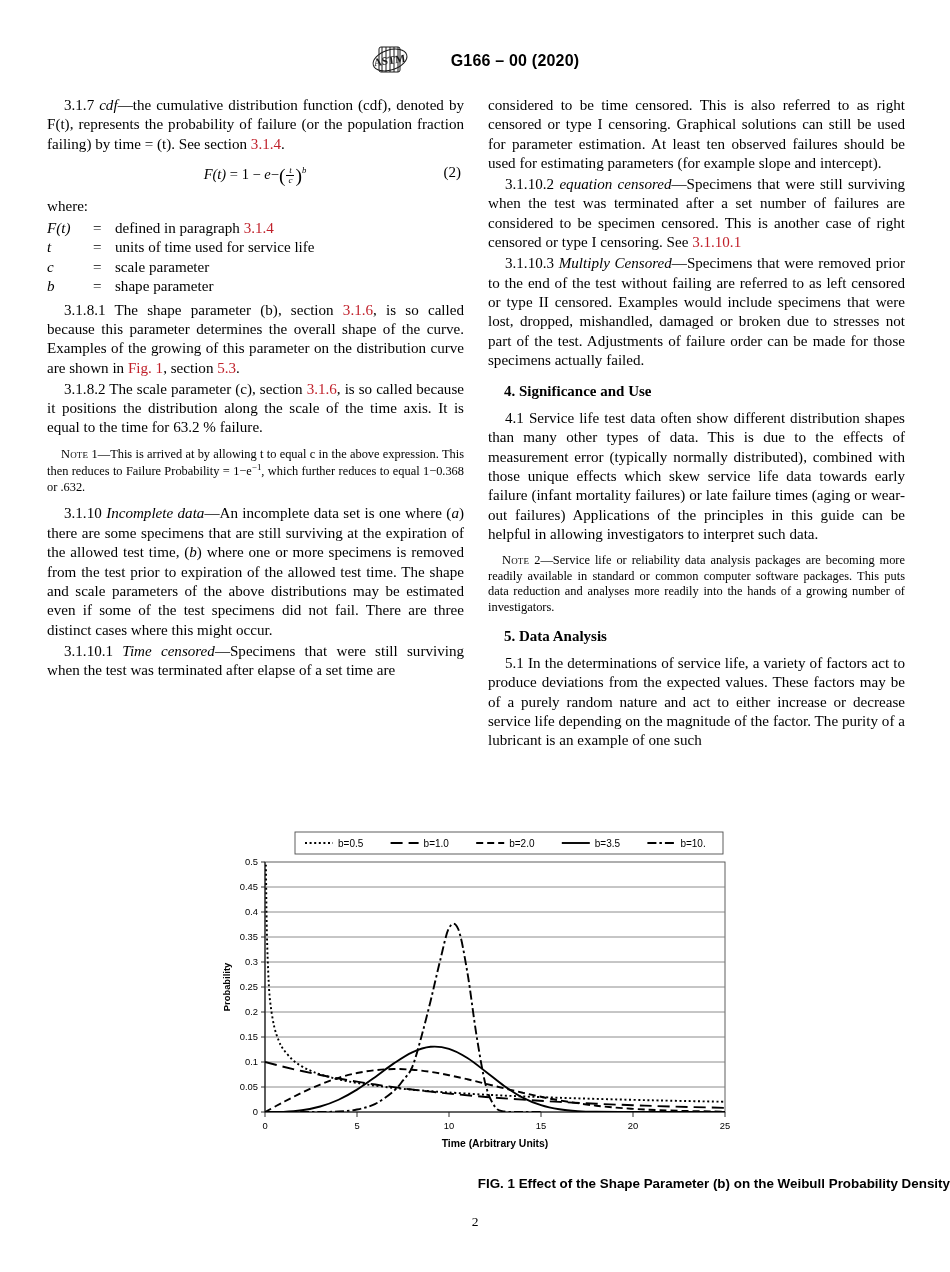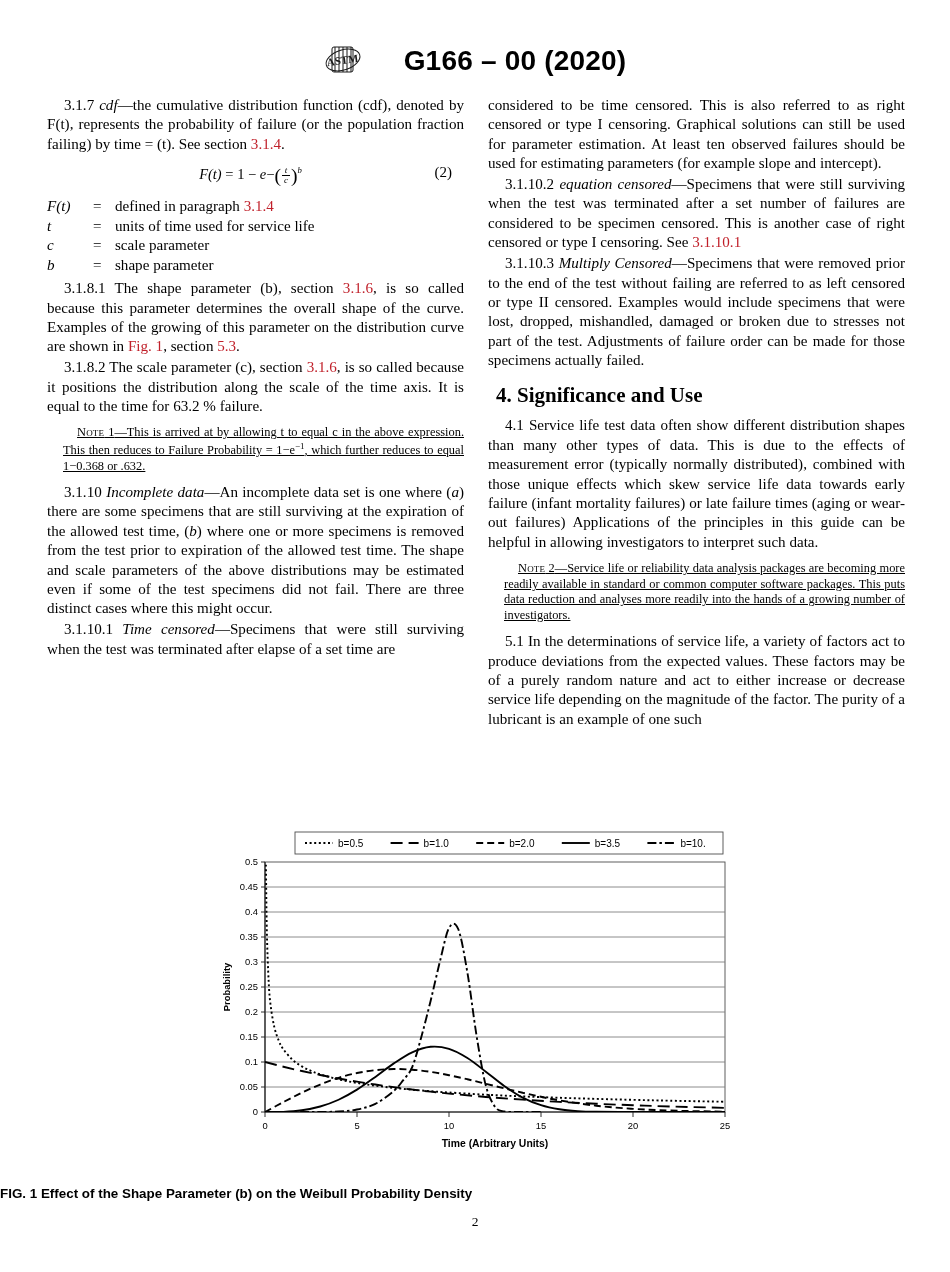--- a/index.html
+++ b/index.html
@@ -35,21 +35,21 @@
   }
   .astm-logo {
     width: 38px;
     height: 34px;
     position: relative;
     flex: none;
   }
   .header-title {
     font-family: "Liberation Sans", sans-serif;
     font-weight: bold;
-    font-size: 28px;
+    font-size: 16px;
     letter-spacing: 0.2px;
     white-space: nowrap;
     margin-left: 28px;
   }
 
   
   .columns {
     position: absolute;
     top: 96px;
     left: 47px;
@@ -70,31 +70,31 @@
     text-indent: 17px;
   }
   p.noindent { text-indent: 0; }
   .ref { color: #c0202a; }
   .it { font-style: italic; }
 
   
   h2.sec {
     font-family: "Liberation Serif", serif;
     font-weight: bold;
-    font-size: 21px;
-    margin: 12px 0 7px 8px;
+    font-size: 15px;
+    margin: 12px 0 7px 16px;
     text-indent: 0;
     text-align: left;
   }
 
   
   .equation {
     position: relative;
     text-align: center;
-    margin: 9px 10px 9px 0;
+    margin: 9px 1px 9px 0;
     text-indent: 0;
     font-size: 14.5px;
   }
   .eqn-body {
     font-family: "Liberation Serif", serif;
     white-space: nowrap;
   }
   .eqn-num {
     position: absolute;
     right: 2px;
@@ -133,22 +133,21 @@
   .wherelist .sym { width: 46px; font-style: italic; flex: none; }
   .wherelist .eq  { width: 22px; flex: none; }
   .wherelist .def { flex: 1; }
 
   
   .note {
     font-size: 12.4px;
     line-height: 1.25;
     text-align: justify;
     text-indent: 14px;
-    margin: 9px 0 9px 16px;
-    text-decoration: underline;
+    margin: 9px 0 9px 0;
   }
   .smallcaps {
     font-variant: small-caps;
     letter-spacing: 0.2px;
   }
   .note sup { font-size: 0.72em; }
 
   
   .figure {
     position: absolute;
@@ -156,22 +155,22 @@
     top: 824px;
     width: 950px;
   }
   .chart-wrap {
     position: relative;
     margin: 0 auto;
     width: 516px;
     height: 338px;
   }
   .chart-caption {
-    margin-top: 24px;
-    text-align: left;
+    margin-top: 14px;
+    text-align: right;
     font-family: "Liberation Sans", sans-serif;
     font-weight: bold;
     font-size: 13.4px;
   }
 
   
   .pageno {
     position: absolute;
     bottom: 42px;
     left: 0;
@@ -228,20 +227,21 @@
       <div class="equation">
         <span class="eqn-body">
           <span class="ital">F(t)</span>
           <span>=</span>
           <span>1 −</span>
           <span class="ital">e</span><span>−</span><span class="paren-big">(</span><span class="frac"><span class="num ital">t</span><span class="den ital">c</span></span><span class="paren-big">)</span><span class="sup-small">b</span>
         </span>
         <span class="eqn-num">(2)</span>
       </div>
 
+      <p class="noindent">where:</p>
 
       <div class="wherelist">
         <div class="row">
           <span class="sym">F(t)</span>
           <span class="eq">=</span>
           <span class="def"><span>defined in paragraph </span><span class="ref">3.1.4</span></span>
         </div>
         <div class="row">
           <span class="sym">t</span>
           <span class="eq">=</span>
@@ -278,20 +278,21 @@
       <p><span>3.1.10.2</span> <span class="it">equation censored</span><span>—Specimens that were still surviving when the test was terminated after a set number of failures are considered to be specimen censored. This is another case of right censored or type I censoring. See </span><span class="ref">3.1.10.1</span></p>
 
       <p><span>3.1.10.3</span> <span class="it">Multiply Censored</span><span>—Specimens that were removed prior to the end of the test without failing are referred to as left censored or type II censored. Examples would include specimens that were lost, dropped, mishandled, damaged or broken due to stresses not part of the test. Adjustments of failure order can be made for those specimens actually failed.</span></p>
 
       <h2 class="sec">4.  Significance and Use</h2>
 
       <p>4.1 Service life test data often show different distribution shapes than many other types of data. This is due to the effects of measurement error (typically normally distributed), combined with those unique effects which skew service life data towards early failure (infant mortality failures) or late failure times (aging or wear-out failures) Applications of the principles in this guide can be helpful in allowing investigators to interpret such data.</p>
 
       <p class="note"><span class="smallcaps">Note</span><span> 2</span><span>—Service life or reliability data analysis packages are becoming more readily available in standard or common computer software packages. This puts data reduction and analyses more readily into the hands of a growing number of investigators.</span></p>
 
+      <h2 class="sec">5.  Data Analysis</h2>
 
       <p>5.1 In the determinations of service life, a variety of factors act to produce deviations from the expected values. These factors may be of a purely random nature and act to either increase or decrease service life depending on the magnitude of the factor. The purity of a lubricant is an example of one such</p>
     </div>
   </div>
 
   <div class="figure">
     <div class="chart-wrap">
       <svg id="chart-svg" width="516" height="338" viewBox="0 0 516 338">
           <rect x="48" y="38" width="460" height="250" fill="#ffffff" stroke="#4d4d4d" stroke-width="0.9"></rect>
           <line x1="48" y1="263" x2="508" y2="263" stroke="#808080" stroke-width="0.9"></line>

